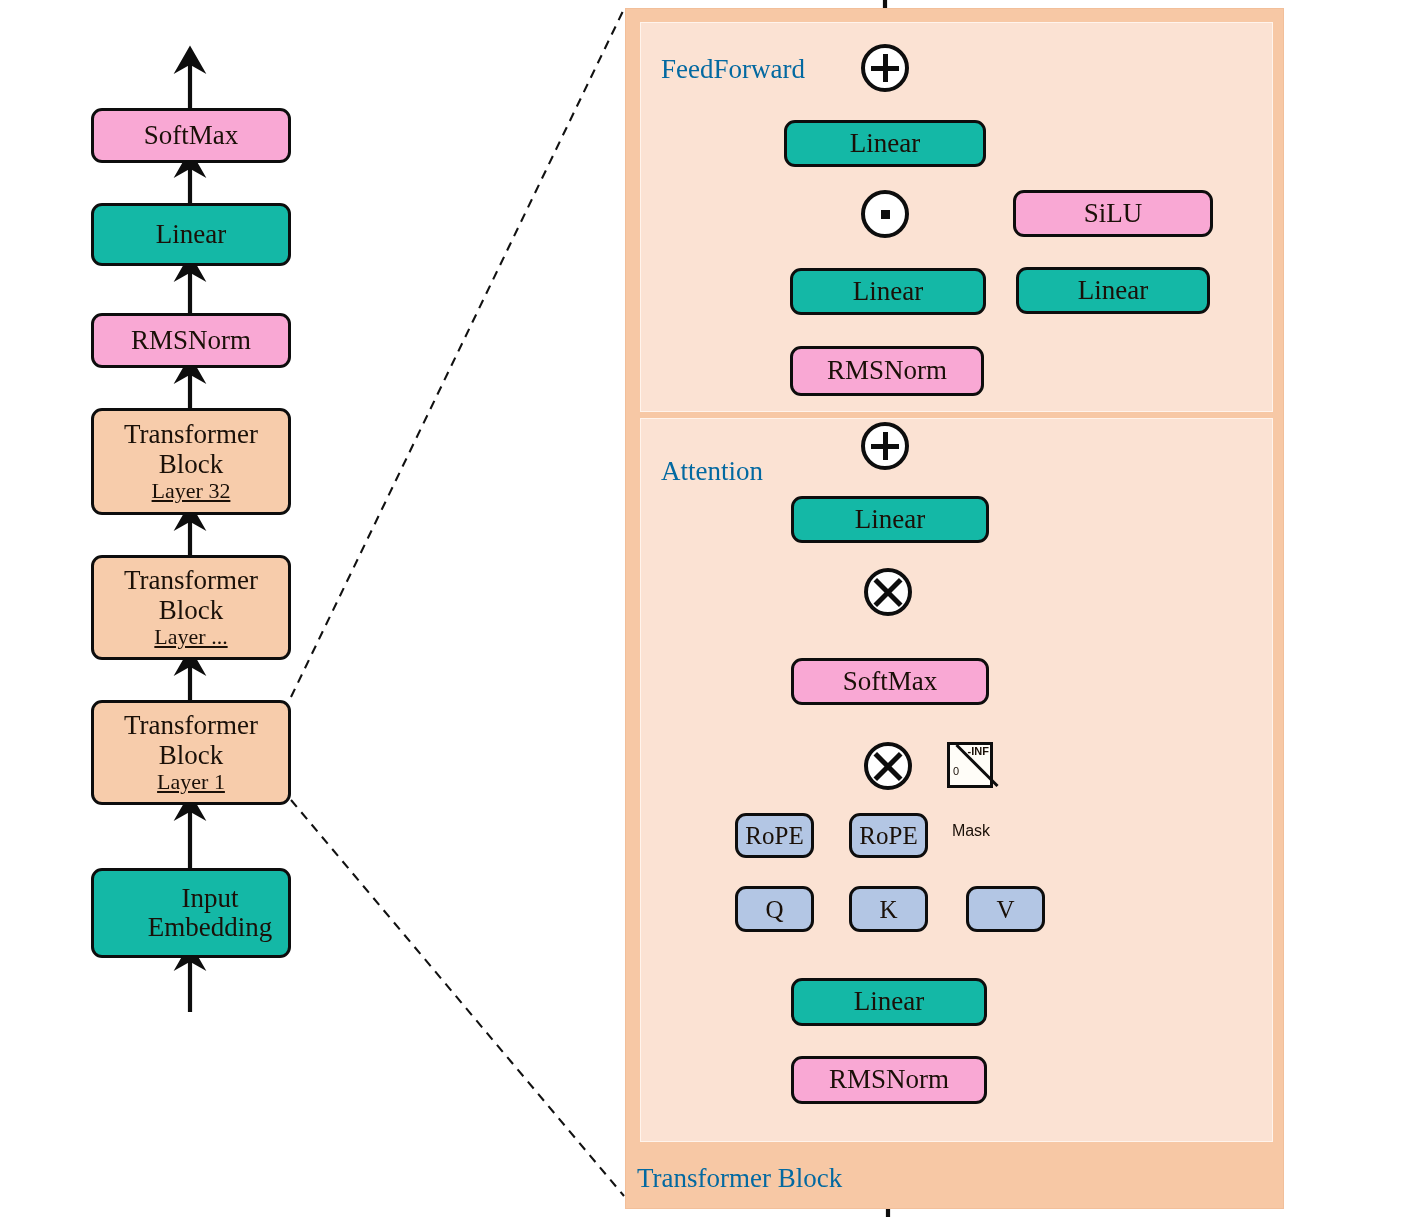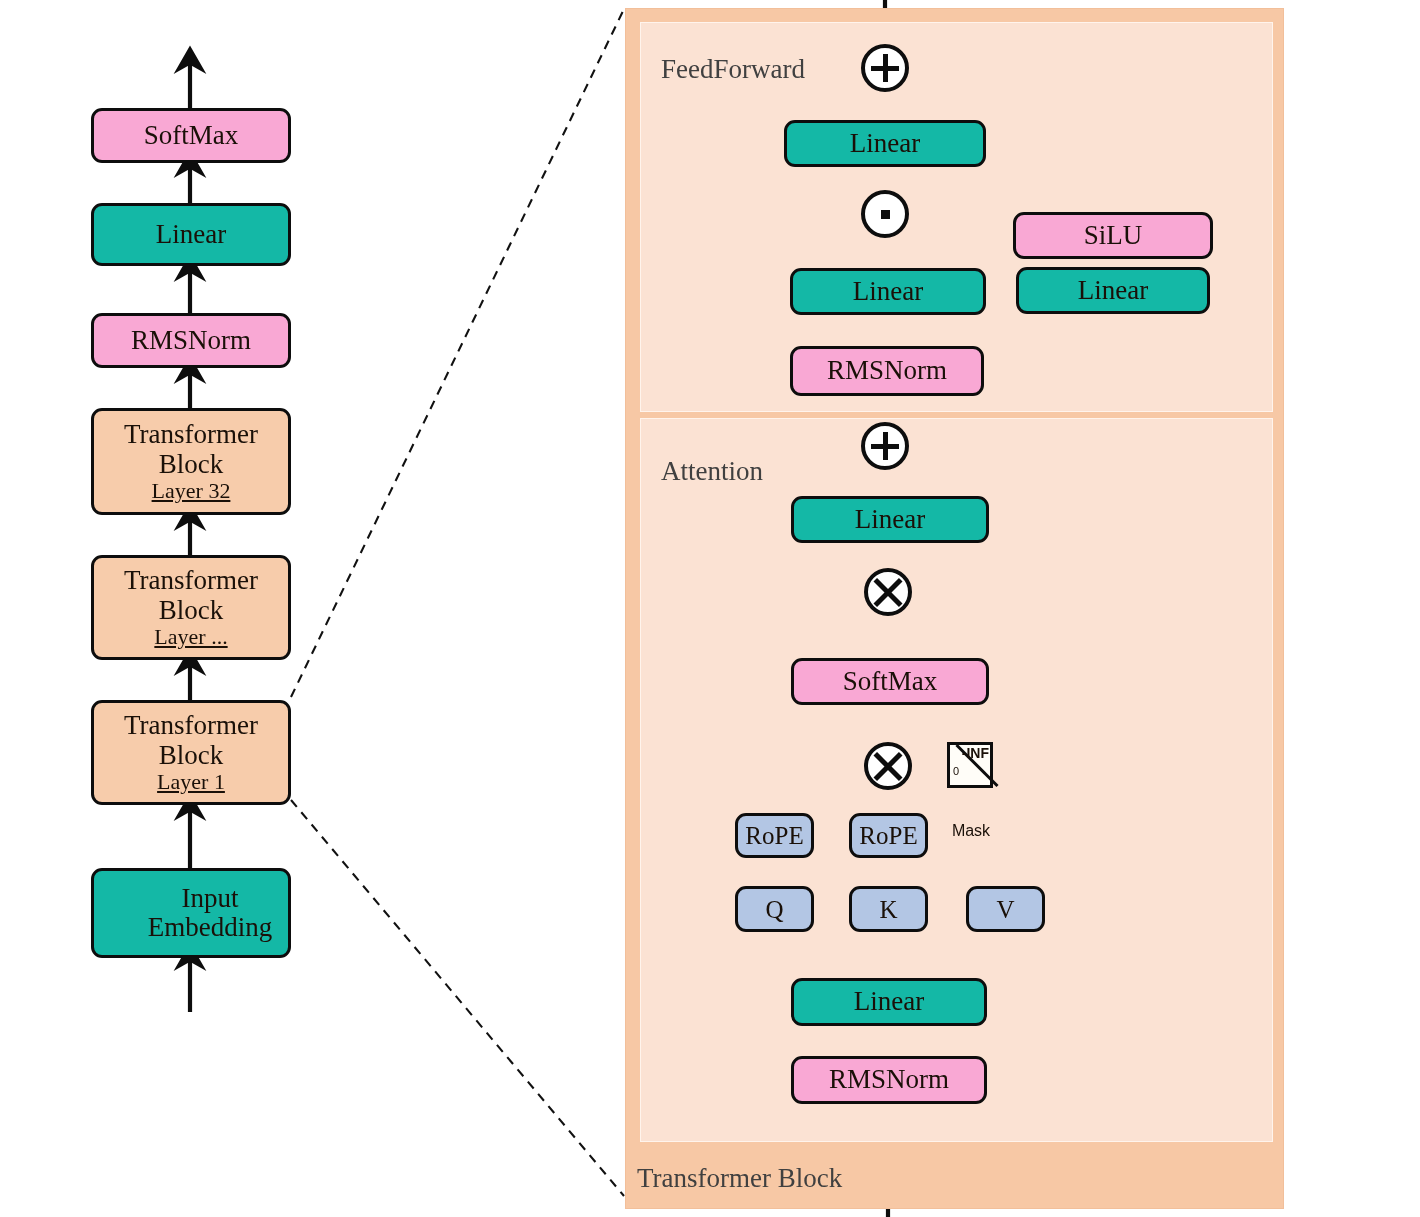--- a/index.html
+++ b/index.html
@@ -24,21 +24,21 @@
 
   
   #left-stack{position:absolute;left:0;top:0;width:400px;height:1217px;}
 
   
   #tblock{position:absolute;left:625px;top:8px;width:657px;height:1199px;
           background:#f7c8a5;border:1px solid #f2bf9a;z-index:1;}
   .panel{position:absolute;background:#fbe2d3;border:1px solid #fff4ec;z-index:2;}
   #panel-ff{left:640px;top:22px;width:631px;height:388px;}
   #panel-attn{left:640px;top:418px;width:631px;height:722px;}
-  .panel-label{position:absolute;font-size:27px;z-index:6;color:#404040;}
+  .panel-label{position:absolute;font-size:27px;z-index:6;color:#0369a1;}
   #lbl-ff{left:661px;top:54px;}
   #lbl-attn{left:661px;top:456px;}
   #lbl-tblock{left:637px;top:1163px;font-size:27px;z-index:6;}
 
   
   .op{position:absolute;width:48px;height:48px;border-radius:50%;
       background:#ffffff;border:4px solid #0d0d0d;z-index:6;
       display:flex;align-items:center;justify-content:center;box-sizing:border-box;}
   .op .bar-h{position:absolute;width:28px;height:5px;background:#0d0d0d;}
   .op .bar-v{position:absolute;width:5px;height:28px;background:#0d0d0d;}
@@ -46,21 +46,21 @@
   .op .x1{transform:rotate(45deg);}
   .op .x2{transform:rotate(-45deg);}
   .op .dotsq{width:9px;height:9px;background:#0d0d0d;}
 
   
   #mask-wrap{position:absolute;left:947px;top:742px;width:48px;height:72px;z-index:6;}
   #mask-box{position:relative;width:46px;height:46px;background:#fffdf8;
             border:3px solid #0d0d0d;box-sizing:border-box;}
   #mask-box .diag{position:absolute;left:-2px;top:19px;width:58px;height:3px;
                   background:#0d0d0d;transform:rotate(45deg);transform-origin:center;}
-  #mask-box .m-inf{position:absolute;right:1px;top:0px;font-size:14px;
+  #mask-box .m-inf{position:absolute;right:1px;top:0px;font-size:11px;
                    font-family:"Liberation Sans","DejaVu Sans",sans-serif;font-weight:700;}
   #mask-box .m-zero{position:absolute;left:3px;bottom:8px;font-size:11px;
                     font-family:"Liberation Sans","DejaVu Sans",sans-serif;}
   #mask-label{position:absolute;left:-2px;top:48px;width:52px;text-align:center;
               font-size:16px;font-family:"Liberation Sans","DejaVu Sans",sans-serif;margin-top:32px;}
 </style>
 </head>
 <body>
 
 <div id="stage">
@@ -193,21 +193,21 @@
   </div>
 
   <div class="node blue" style="left:784px;top:120px;width:202px;height:47px;">
     <span class="n-title">Linear</span>
   </div>
 
   <div class="op" style="left:861px;top:190px;">
     <span class="dotsq"></span>
   </div>
 
-  <div class="node green" style="left:1013px;top:190px;width:200px;height:47px;margin-top:22px;">
+  <div class="node green" style="left:1013px;top:190px;width:200px;height:47px;">
     <span class="n-title">SiLU</span>
   </div>
 
   <div class="node blue" style="left:790px;top:268px;width:196px;height:47px;">
     <span class="n-title">Linear</span>
   </div>
 
   <div class="node blue" style="left:1016px;top:267px;width:194px;height:47px;">
     <span class="n-title">Linear</span>
   </div>

